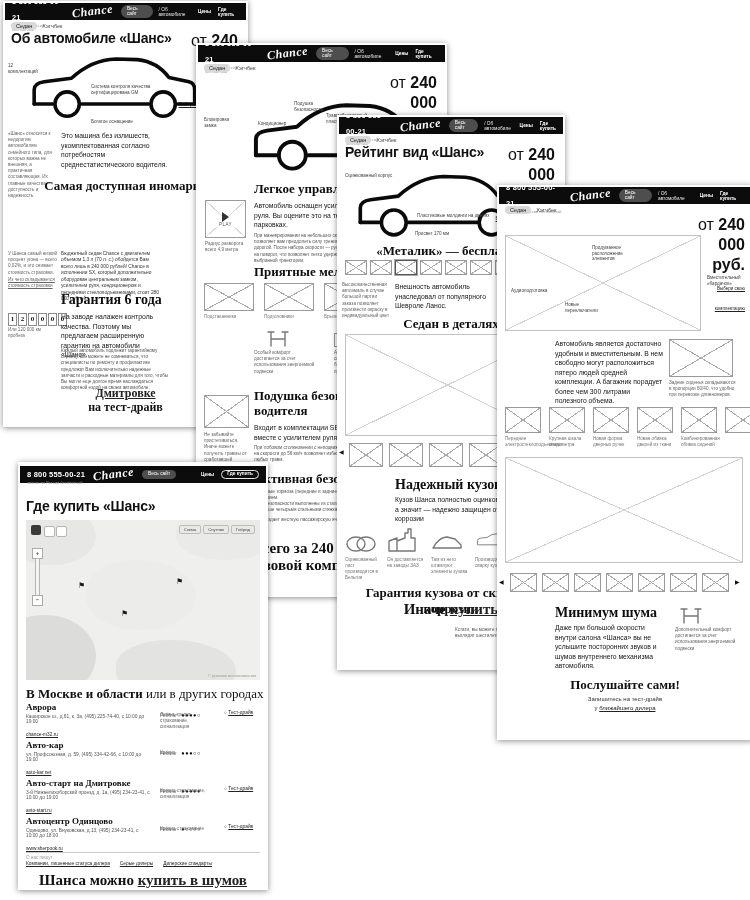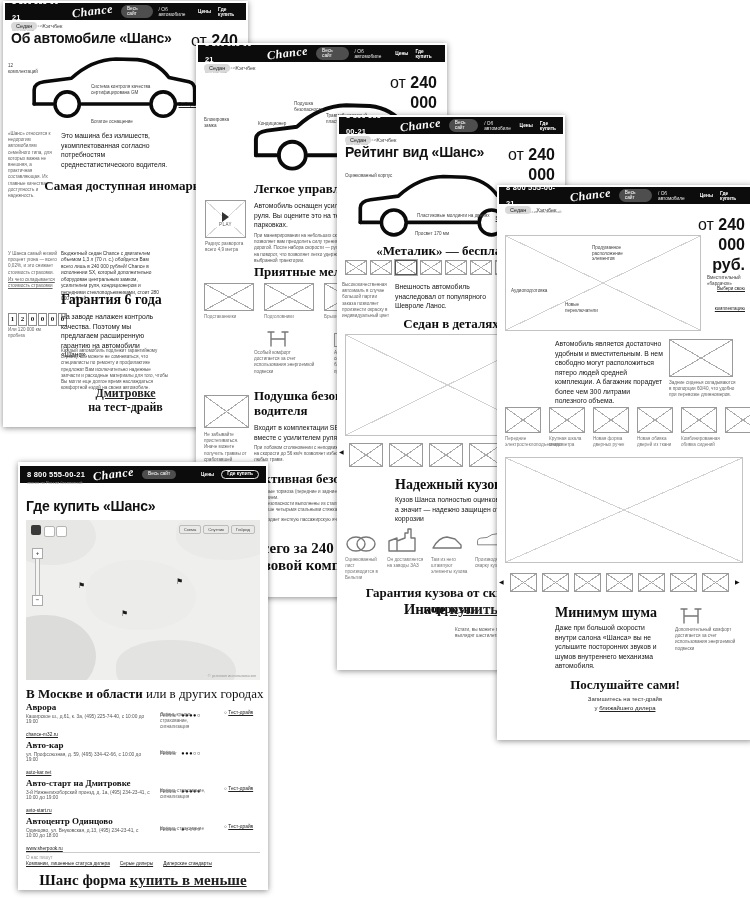--- a/index.html
+++ b/index.html
@@ -395,17 +395,17 @@
     </div>
 
     <div class="c" style="left:8px;top:390px;width:234px;border-top:1px solid #ccc"></div>
     <div class="mi c" style="left:8px;top:393px;color:#999">О нас пишут</div>
     <div class="c" style="left:8px;top:399px;width:234px;font-size:4.8px;display:flex;gap:10px">
       <span class="lk">Компании, лишенные статуса дилера</span>
       <span class="lk">Серые дилеры</span>
       <span class="lk">Дилерские стандарты</span>
     </div>
     <div class="bg c ctr" style="left:0;top:410px;width:250px;font-size:15px">
-      <span>Шанс форма </span><span class="lk">купить в меньше</span>
+      <span>Шанса можно </span><span class="lk">купить в шумов</span>
     </div>
   </div>
 
 </div>
 
 </body></html>

